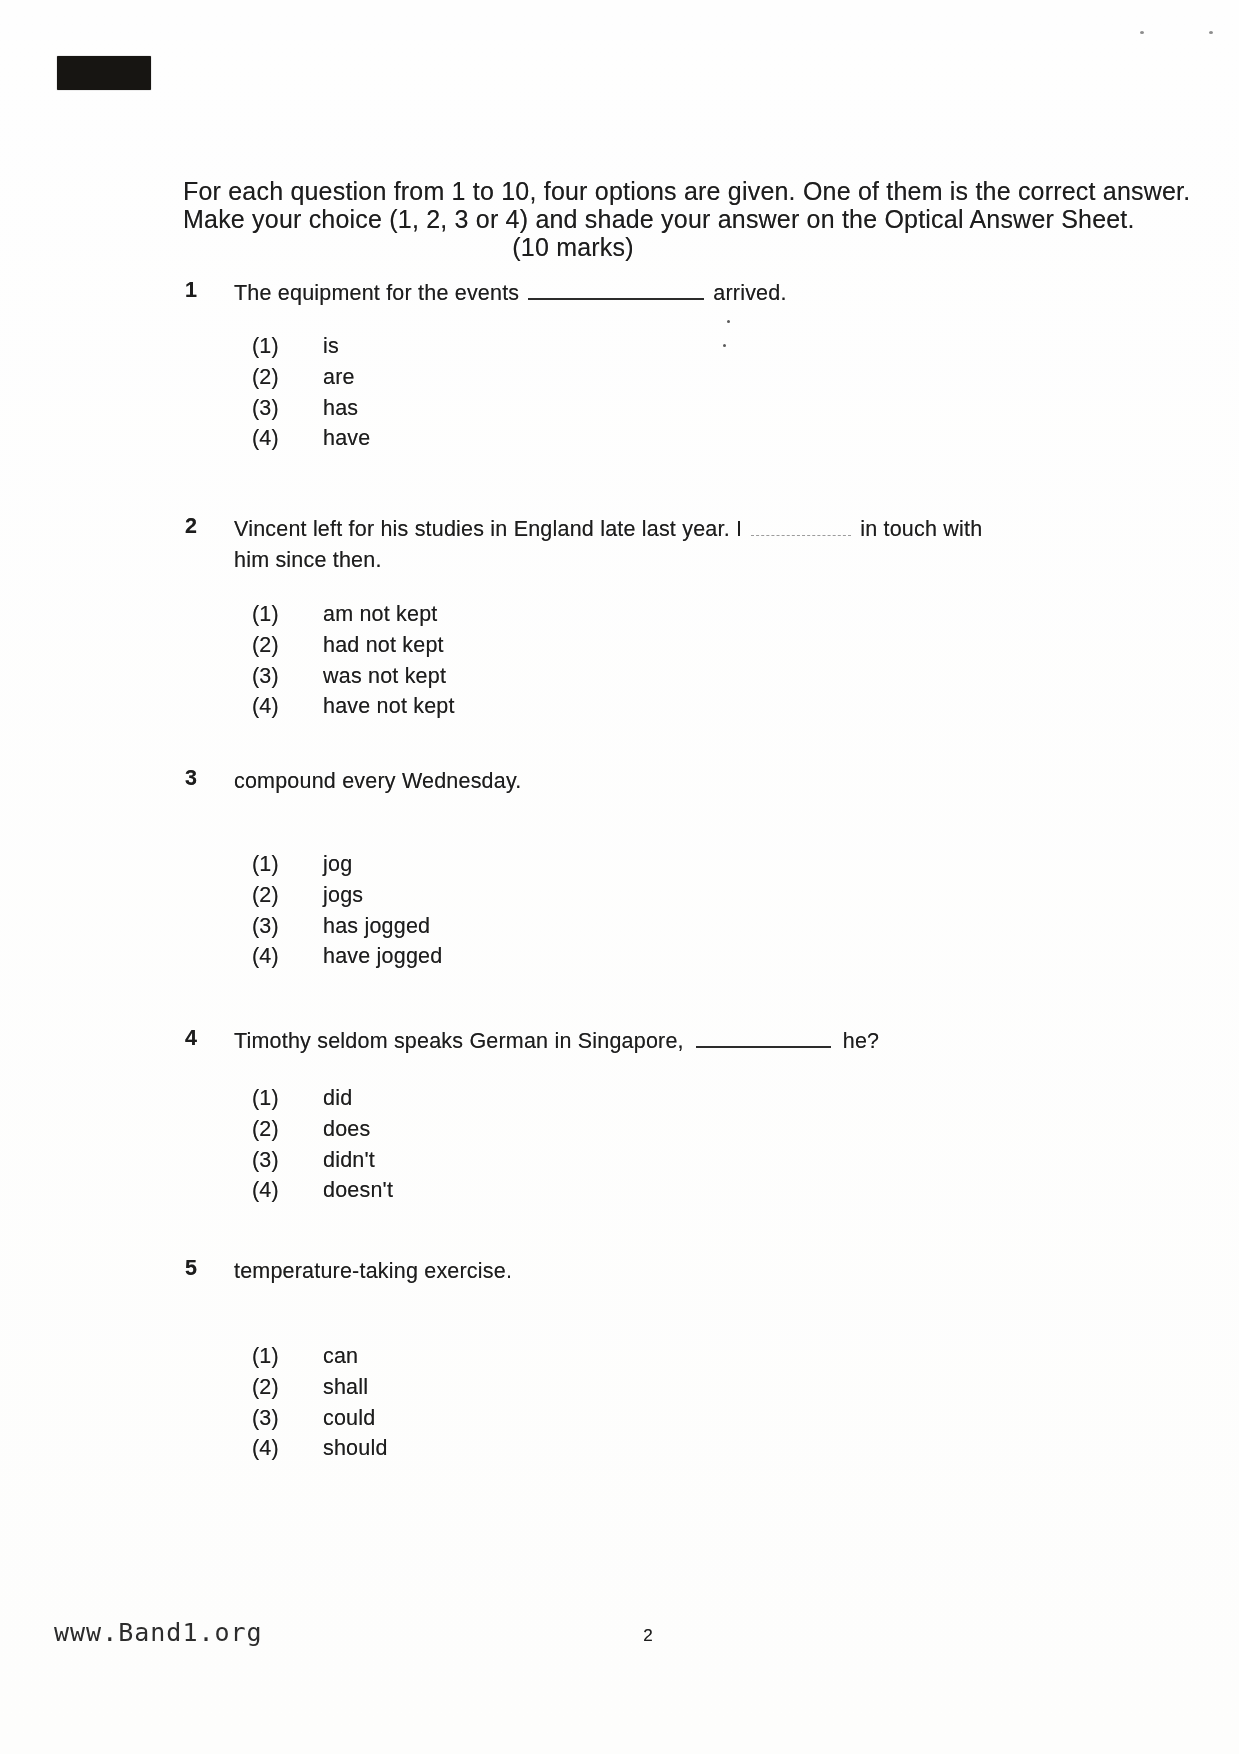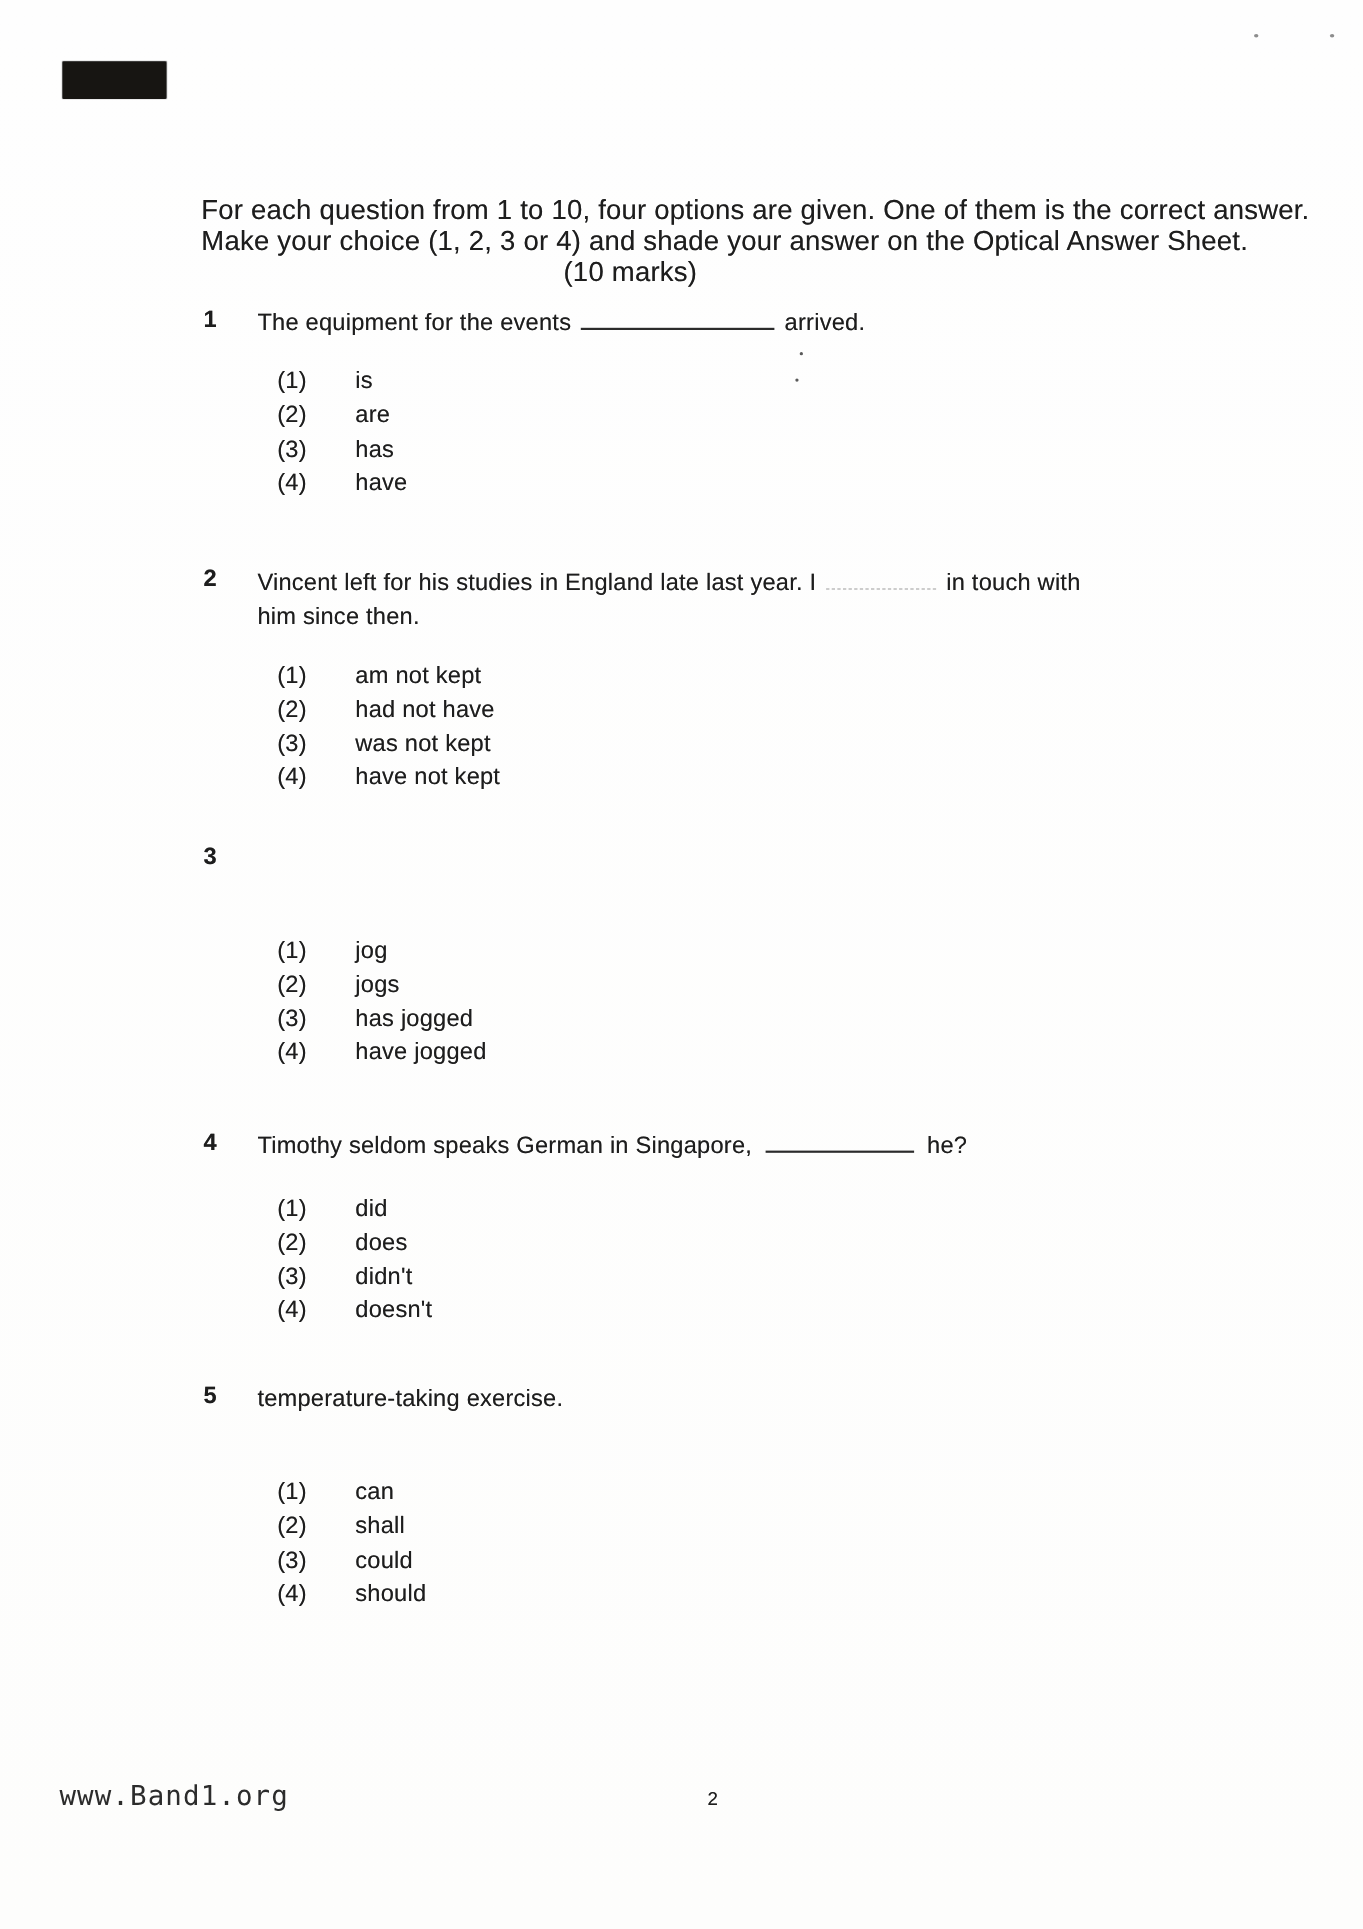--- a/index.html
+++ b/index.html
@@ -112,35 +112,36 @@
       <div>him since then.</div>
     </div>
   </div>
   <div class="opts scan-text" style="top:599px;">
     <div class="opt">
         <span class="onum">(1)</span>
         <span>am not kept</span>
       </div>
     <div class="opt">
         <span class="onum">(2)</span>
-        <span>had not have</span>
+        <span>had not kept</span>
       </div>
     <div class="opt">
         <span class="onum">(3)</span>
         <span>was not kept</span>
       </div>
     <div class="opt">
         <span class="onum">(4)</span>
         <span>have not kept</span>
       </div>
   </div>
 
   <div class="q scan-text" style="top:766px;">
     <span class="qnum">3</span>
     <div class="qbody">
+      <div>compound every Wednesday.</div>
     </div>
   </div>
   <div class="opts scan-text" style="top:849px;">
     <div class="opt">
         <span class="onum">(1)</span>
         <span>jog</span>
       </div>
     <div class="opt">
         <span class="onum">(2)</span>
         <span>jogs</span>

